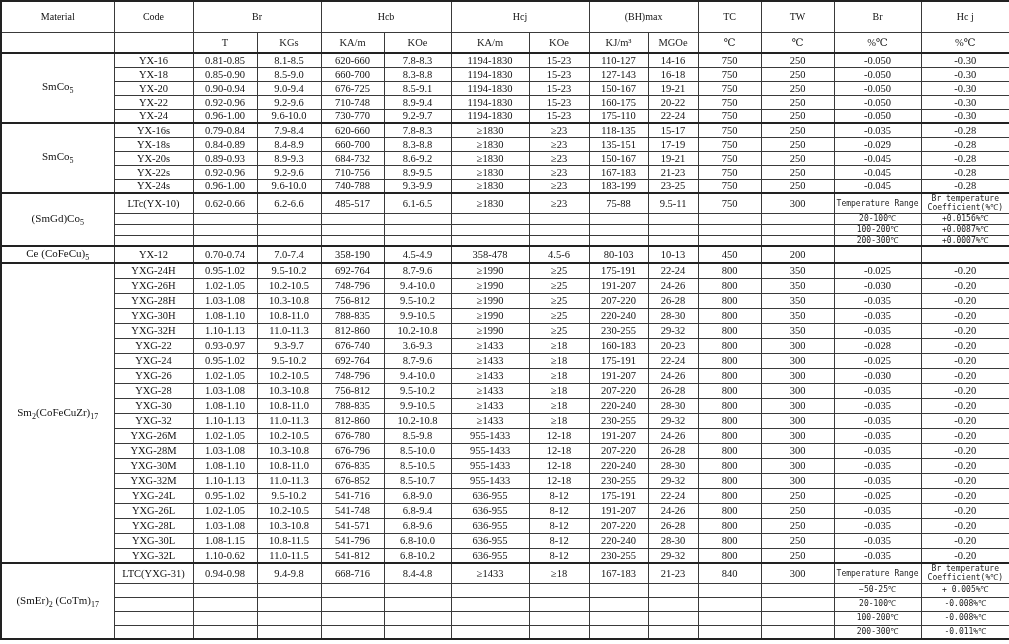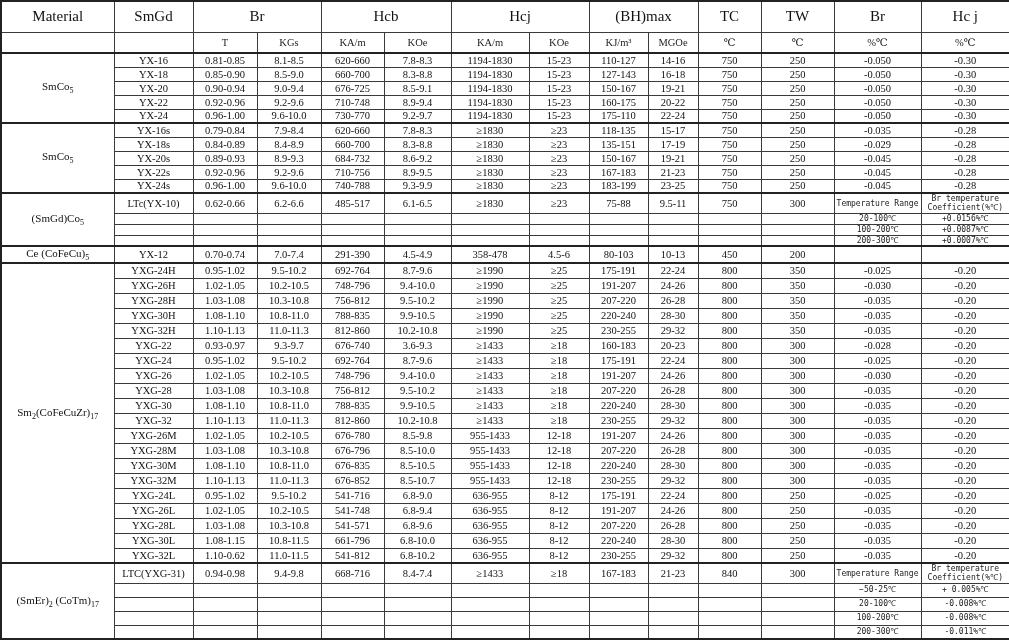--- a/index.html
+++ b/index.html
@@ -1,21 +1,21 @@
 <!DOCTYPE html>
 <html><head>
 <meta charset="utf-8">
 <style>
   html,body{margin:0;padding:0;background:#fff;}
   body{width:1009px;font-family:"Liberation Serif","DejaVu Serif",serif;color:#111;}
   table{width:1009px;border-collapse:collapse;table-layout:fixed;border:2px solid #222;}
   th,td{border:1px solid #3a3a3a;padding:0;text-align:center;vertical-align:middle;
         overflow:hidden;white-space:nowrap;font-weight:normal;}
   thead tr.group-row{height:31px;}
-  thead tr.group-row th{font-size:15px;}
+  thead tr.group-row th{font-size:10px;}
   thead tr.unit-row{height:21px;}
   thead tr.unit-row th{font-size:10.5px;color:#222;}
   tbody tr{height:14px;}
   tbody td{font-size:10.5px;}
   td.material-cell{font-size:11px;}
   td.material-cell sub{font-size:8px;}
   tr.block-start td{border-top:2px solid #222;}
   tbody tr.blk-4{height:15px;}            
   tbody tr.main-blk-2{height:20px;}       
   tbody tr.temp-blk-2{height:11px;}
@@ -40,21 +40,21 @@
     <col style="width:59px">
       <col style="width:50px">
       <col style="width:63px">
       <col style="width:73px">
     <col style="width:87px">
       <col style="width:89px">
   </colgroup>
   <thead>
     <tr class="group-row">
       <th>Material</th>
-      <th>SmGd</th>
+      <th>Code</th>
       <th colspan="2">Br</th>
       <th colspan="2">Hcb</th>
       <th colspan="2">Hcj</th>
       <th colspan="2">(BH)max</th>
       <th>TC</th>
       <th>TW</th>
       <th>Br</th>
       <th>Hc j</th>
     </tr>
     <tr class="unit-row">
@@ -286,21 +286,21 @@
         <td></td>
         <td></td>
         <td class="temp-cell">200-300℃</td>
         <td class="temp-cell">+0.0007%℃</td>
       </tr>
       <tr class="data-row blk-3 block-start">
         <td class="material-cell" rowspan="1">Ce (CoFeCu)<sub>5</sub></td>
         <td>YX-12</td>
         <td>0.70-0.74</td>
         <td>7.0-7.4</td>
-        <td>291-390</td>
+        <td>358-190</td>
         <td>4.5-4.9</td>
         <td>358-478</td>
         <td>4.5-6</td>
         <td>80-103</td>
         <td>10-13</td>
         <td>450</td>
         <td>200</td>
         <td></td>
         <td></td>
       </tr>
@@ -572,21 +572,21 @@
         <td>26-28</td>
         <td>800</td>
         <td>250</td>
         <td>-0.035</td>
         <td>-0.20</td>
       </tr>
       <tr class="data-row blk-4">
         <td>YXG-30L</td>
         <td>1.08-1.15</td>
         <td>10.8-11.5</td>
-        <td>661-796</td>
+        <td>541-796</td>
         <td>6.8-10.0</td>
         <td>636-955</td>
         <td>8-12</td>
         <td>220-240</td>
         <td>28-30</td>
         <td>800</td>
         <td>250</td>
         <td>-0.035</td>
         <td>-0.20</td>
       </tr>
@@ -604,21 +604,21 @@
         <td>250</td>
         <td>-0.035</td>
         <td>-0.20</td>
       </tr>
       <tr class="data-row blk-5 block-start main-blk-5">
         <td class="material-cell" rowspan="5">(SmEr)<sub>2</sub> (CoTm)<sub>17</sub></td>
         <td>LTC(YXG-31)</td>
         <td>0.94-0.98</td>
         <td>9.4-9.8</td>
         <td>668-716</td>
-        <td>8.4-7.4</td>
+        <td>8.4-4.8</td>
         <td>≥1433</td>
         <td>≥18</td>
         <td>167-183</td>
         <td>21-23</td>
         <td>840</td>
         <td>300</td>
         <td class="temp-cell">Temperature Range</td>
         <td class="temp-cell">Br temperature Coefficient(%℃)</td>
       </tr>
       <tr class="temp-row temp-blk-5">

